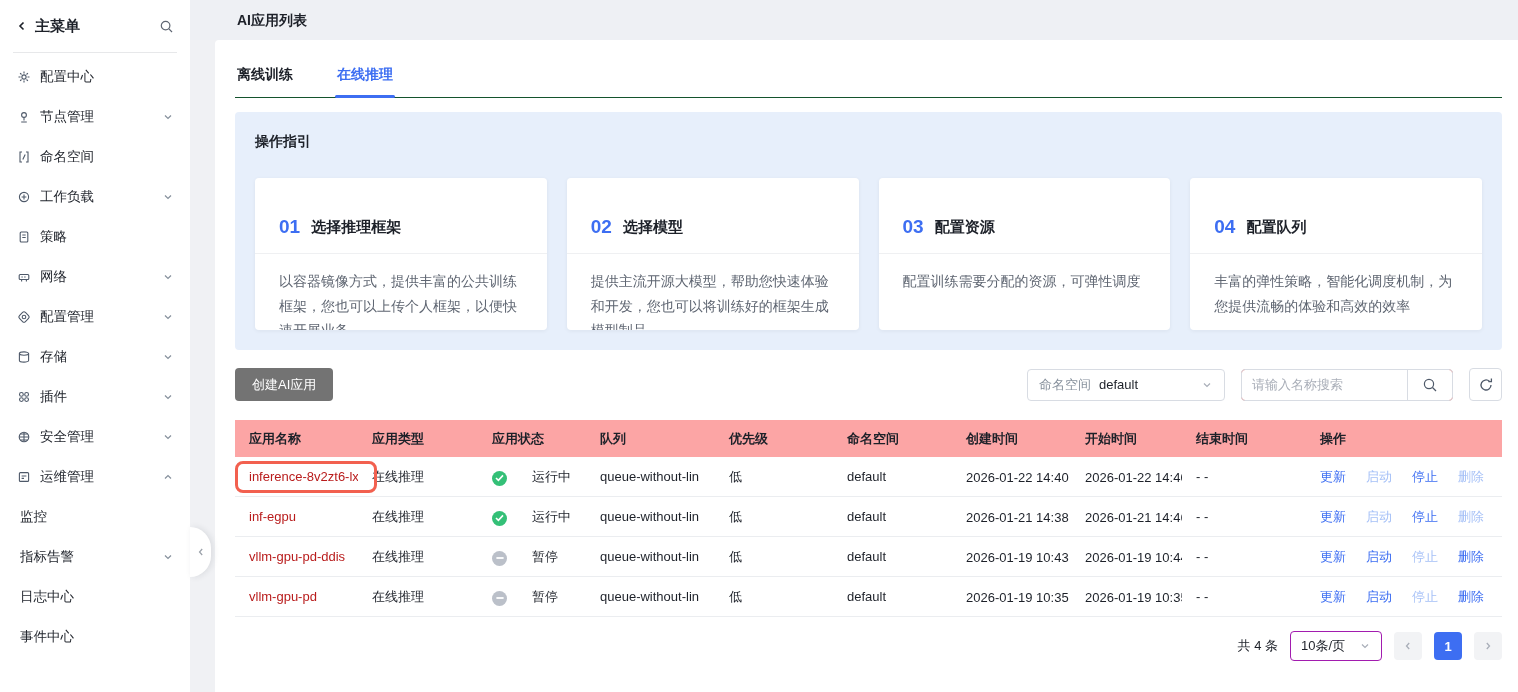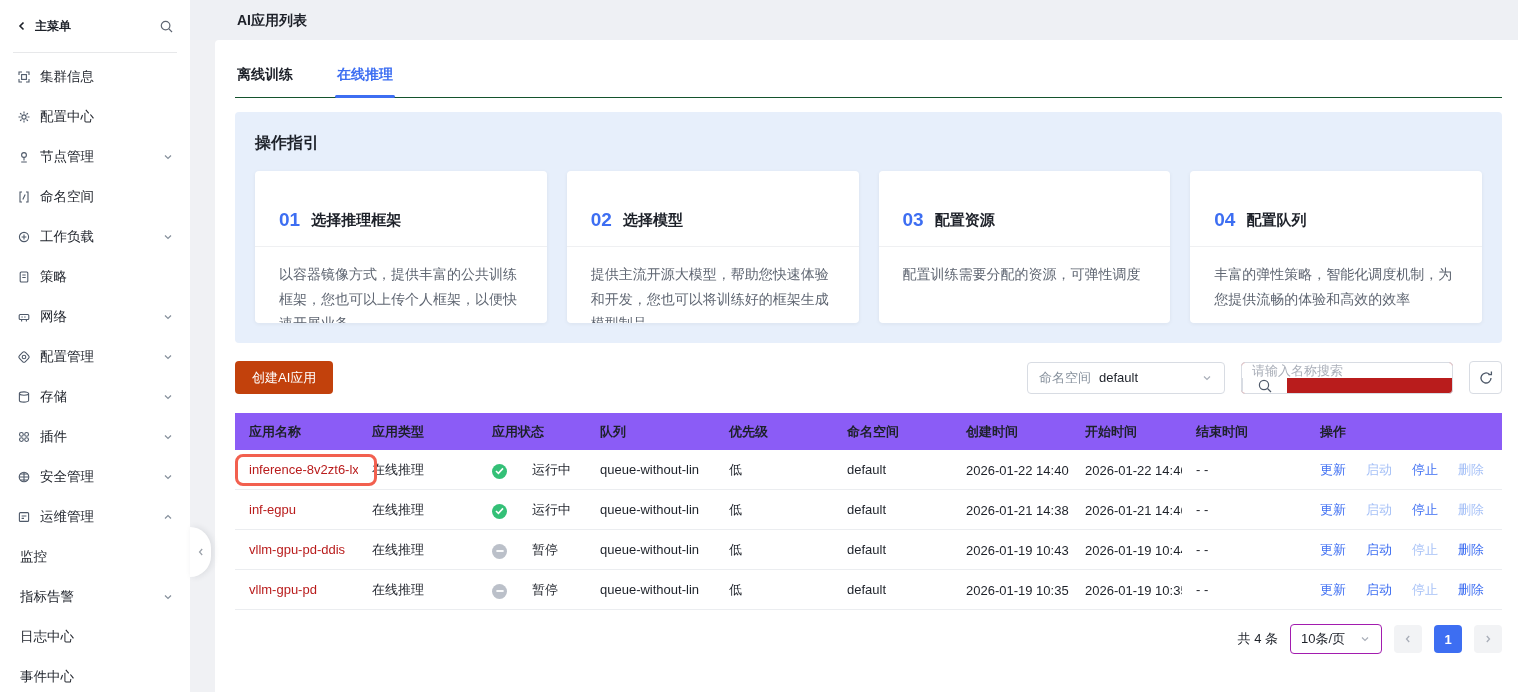--- a/index.html
+++ b/index.html
@@ -7,21 +7,21 @@
   body {
     position:relative; background:#F0F1F4; overflow:hidden;
     font-family:"Liberation Sans","DejaVu Sans",sans-serif;
     color:#1D2129; font-size:13px;
   }
   svg { display:block; }
 
   
   .sidebar { position:absolute; left:0; top:0; width:190px; height:692px; background:#fff; z-index:2; }
   .sb-head { height:52px; display:flex; align-items:center; padding:0 16px; }
-  .sb-title { display:flex; align-items:center; gap:7px; font-size:12px; font-weight:bold; color:#1D2129; cursor:pointer; }
+  .sb-title { display:flex; align-items:center; gap:7px; font-size:15px; font-weight:bold; color:#1D2129; cursor:pointer; }
   .sb-search { margin-left:auto; cursor:pointer; display:flex; }
   .sb-divider { border-top:1px solid #E7E8EA; margin:0 13px; }
   .menu { padding-top:4px; }
   .menu-item { height:40px; display:flex; align-items:center; padding:0 16px; font-size:13.5px; color:#1D2129; cursor:pointer; }
   .mi-icon { width:15px; margin-right:9px; display:flex; justify-content:center; }
   .mi-chevron { margin-left:auto; display:flex; }
   .menu-item.sub { padding-left:20px; }
   .collapse-handle { position:absolute; left:190px; top:527px; width:21px; height:50px; background:#fff;
     border-radius:0 26px 26px 0; box-shadow:2px 0 6px rgba(30,35,45,.10); z-index:3;
     display:flex; align-items:center; justify-content:center; cursor:pointer; }
@@ -34,51 +34,51 @@
   .card { position:absolute; left:215px; top:40px; right:0; bottom:0; background:#fff;
     border-top-left-radius:4px; overflow:hidden; z-index:1; }
 
   .tabs { margin:0 16px 0 20px; padding-top:26px; display:flex; gap:40px; border-bottom:1px solid #14532d; }
   .tab { font-size:14px; font-weight:bold; color:#1D2129; padding:0 2px 13px; position:relative; cursor:pointer; }
   .tab.active { color:#3D6EF2; }
   .tab.active::after { content:""; position:absolute; left:0; right:0; bottom:-1px; height:3px; background:#3D6EF2; border-radius:2px; }
 
   
   .guide { margin:14px 16px 0 20px; background:#E7EFFB; border-radius:4px; padding:21px 20px 20px; }
-  .guide-title { font-size:16px; font-weight:bold; color:#1D2129; margin-bottom:17px; }
+  .guide-title { font-size:14px; font-weight:bold; color:#1D2129; margin-bottom:27px; }
   .guide-cards { display:grid; grid-template-columns:repeat(4,1fr); gap:20px; }
   .gcard { background:#fff; border-radius:4px; height:152px; box-shadow:0 1px 4px rgba(31,35,41,.06); overflow:hidden; }
   .gcard-head { display:flex; align-items:center; gap:11px; padding:18px 24px 15px; border-bottom:1px solid #EFF0F2;margin-top:20px; }
   .gcard-num { color:#3D6EF2; font-weight:bold; font-size:19px; }
   .gcard-title { font-size:15px; font-weight:bold; color:#1D2129; }
   .gcard-body { padding:15px 24px 0; font-size:14px; color:#5F6672; line-height:1.75; }
 
   
   .toolbar { margin:18px 16px 0 20px; display:flex; justify-content:space-between; align-items:center; }
-  .btn-primary { background:#c2410c; color:#fff; font-size:13px; border:none; border-radius:4px;
+  .btn-primary { background:#737373; color:#fff; font-size:13px; border:none; border-radius:4px;
     height:33px; padding:0 17px; cursor:pointer; font-family:inherit; }
   .toolbar-right { display:flex; gap:16px; align-items:center; }
   .ns-select { width:198px; height:32px; border:1px solid #D8DCE3; border-radius:4px; background:#fff;
     display:flex; align-items:center; gap:8px; padding:0 11px; cursor:pointer; }
   .ns-label { color:#86909C; }
   .ns-value { color:#1D2129; }
   .ns-chevron { margin-left:auto; display:flex; }
   .search-box { width:212px; height:32px; border:1px solid #D8DCE3; border-radius:4px; background:#b91c1c;
-    display:flex; align-items:stretch; overflow:hidden;flex-direction:column; }
+    display:flex; align-items:stretch; overflow:hidden; }
   .search-input { border:none; outline:none; flex:1; padding:0 10px; font-size:13px; color:#1D2129; font-family:inherit; min-width:0; }
   .search-input::placeholder { color:#A9AEB8; }
   .search-btn { width:45px; border-left:1px solid #D8DCE3; background:#fff; display:flex; align-items:center; justify-content:center; cursor:pointer; }
   .refresh-btn { width:33px; height:33px; border:1px solid #D8DCE3; border-radius:4px; background:#fff;
     display:flex; align-items:center; justify-content:center; cursor:pointer; }
 
   
   .table-wrap { margin:19px 16px 0 20px; position:relative; }
   .trow { display:grid; grid-template-columns:123px 120px 108px 129px 118px 119px 119px 111px 124px 1fr; align-items:center; }
   .trow > div { padding-left:14px; white-space:nowrap; overflow:hidden; }
-  .thead { background:#8b5cf6; height:37px; font-weight:bold; color:#1D2129; }
+  .thead { background:#fca5a5; height:37px; font-weight:bold; color:#1D2129; }
   .tr { height:40px; border-bottom:1px solid #EBEDF0; }
   .name-link { color:#b91c1c; cursor:pointer; }
   .status { display:flex; align-items:flex-end; gap:25px; }
   .sicon { width:15px; height:15px; border-radius:50%; display:inline-flex; align-items:center; justify-content:center; flex:none; }
   .sicon.running { background:#34C077; }
   .sicon.paused { background:#BBC0C9; }
   .clip { display:inline-block; max-width:104px; overflow:hidden; white-space:nowrap; vertical-align:middle; }
   .actions { display:flex; gap:20px; }
   .alink { color:#3D6EF2; cursor:pointer; }
   .alink.disabled { color:#A6C1F7; cursor:default; }
@@ -111,29 +111,20 @@
           <svg width="15" height="15" viewBox="0 0 15 15">
             <circle cx="6.6" cy="6.6" r="4.3" fill="none" stroke="#5F6672" stroke-width="1.2"></circle>
             <line x1="9.9" y1="9.9" x2="13" y2="13" stroke="#5F6672" stroke-width="1.2"></line>
           </svg>
         </span>
     </span>
   </div>
   <div class="sb-divider"></div>
   <div class="menu">
 
-    <div class="menu-item">
-      <span class="mi-icon">
-          <svg width="14" height="14" viewBox="0 0 14 14" fill="none" stroke="#4E5969" stroke-width="1.1">
-            <path d="M2 5V2h3M9 2h3v3M12 9v3H9M5 12H2V9"></path>
-            <rect x="4.6" y="4.6" width="4.8" height="4.8"></rect>
-          </svg>
-        </span>
-      <span class="mi-label">集群信息</span>
-    </div>
 
     <div class="menu-item">
       <span class="mi-icon">
           <svg width="14" height="14" viewBox="0 0 14 14" fill="none" stroke="#4E5969" stroke-width="1.1">
             <circle cx="7" cy="7" r="2.1"></circle>
             <path d="M7 1.5v2M7 10.5v2M1.5 7h2M10.5 7h2M3.1 3.1l1.4 1.4M9.5 9.5l1.4 1.4M10.9 3.1L9.5 4.5M4.5 9.5l-1.4 1.4"></path>
           </svg>
         </span>
       <span class="mi-label">配置中心</span>
     </div>

